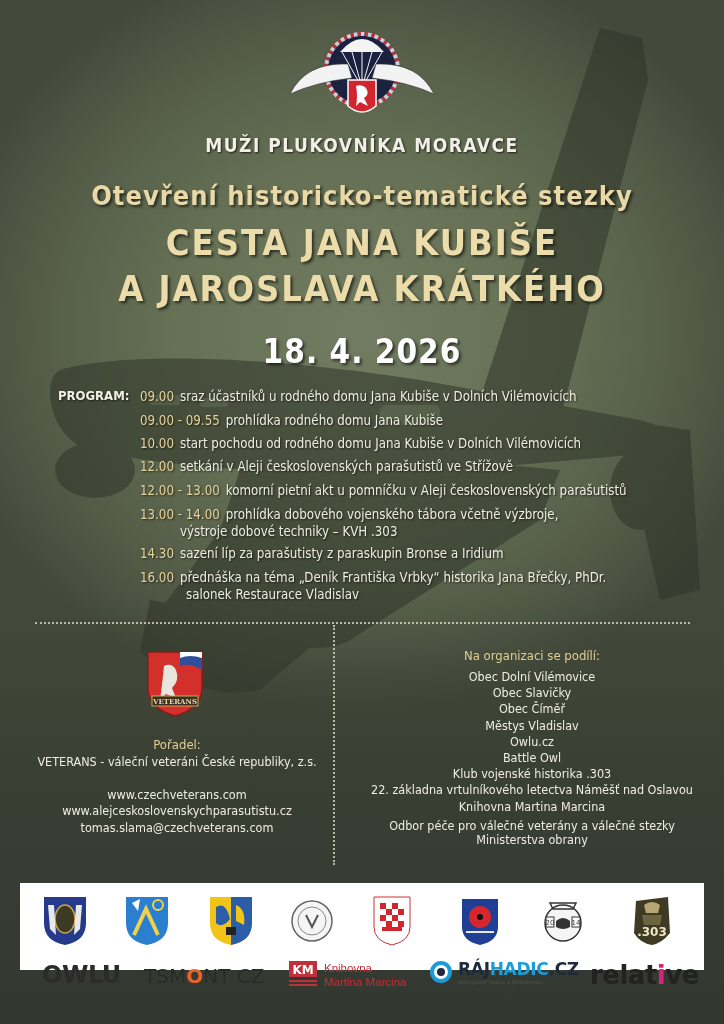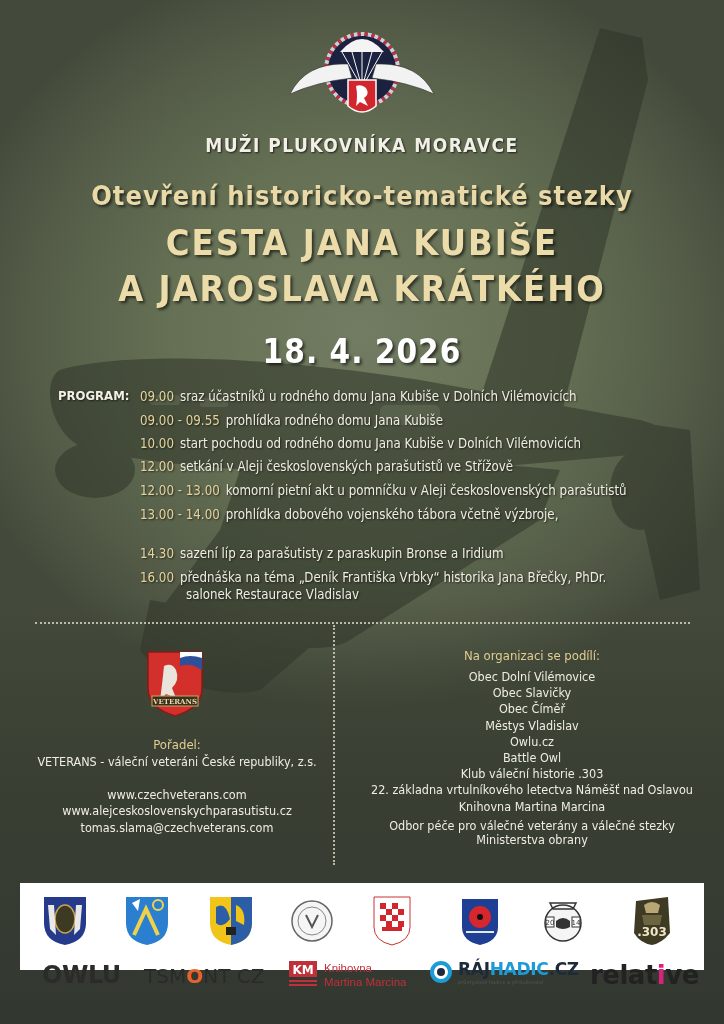--- a/index.html
+++ b/index.html
@@ -170,20 +170,21 @@
       <span class="time">10.00</span><span>start pochodu od rodného domu Jana Kubiše v Dolních Vilémovicích</span>
     </div>
     <div class="program-row" style="top:70px;">
       <span class="time">12.00</span><span>setkání v Aleji československých parašutistů ve Střížově</span>
     </div>
     <div class="program-row" style="top:94px;">
       <span class="time">12.00 - 13.00</span><span>komorní pietní akt u pomníčku v Aleji československých parašutistů</span>
     </div>
     <div class="program-row" style="top:118px;">
       <span class="time">13.00 - 14.00</span><span>prohlídka dobového vojenského tábora včetně výzbroje,</span>
+      <span style="display:block; padding-left:40px;">výstroje dobové techniky – KVH .303</span>
     </div>
     <div class="program-row" style="top:157px;">
       <span class="time">14.30</span><span>sazení líp za parašutisty z paraskupin Bronse a Iridium</span>
     </div>
     <div class="program-row" style="top:181px;">
       <span class="time">16.00</span><span>přednáška na téma „Deník Františka Vrbky“ historika Jana Břečky, PhDr.</span>
       <span style="display:block; padding-left:46px;">salonek Restaurace Vladislav</span>
     </div>
   </div>
 
@@ -210,21 +211,21 @@
   </div>
 
   <div class="partners">
     <div class="org-label">Na organizaci se podílí:</div>
     <div class="org-text">Obec Dolní Vilémovice</div>
     <div class="org-text">Obec Slavičky</div>
     <div class="org-text">Obec Číměř</div>
     <div class="org-text">Městys Vladislav</div>
     <div class="org-text">Owlu.cz</div>
     <div class="org-text">Battle Owl</div>
-    <div class="org-text">Klub váleční historie .303</div>
+    <div class="org-text">Klub vojenské historika .303</div>
     <div class="org-text">22. základna vrtulníkového letectva Náměšť nad Oslavou</div>
     <div class="org-text">Knihovna Martina Marcina</div>
     <div class="org-text last">Odbor péče pro válečné veterány a válečné stezky</div>
     <div class="org-text" style="line-height:14px;">Ministerstva obrany</div>
   </div>
 
   <div class="logo-strip">
     <div class="logo-row1">
       <svg class="crest" style="left:22px;" viewBox="0 0 46 52">
         <path d="M2 2 L44 2 L44 28 Q44 46 23 50 Q2 46 2 28 Z" fill="#253a8a"></path>

